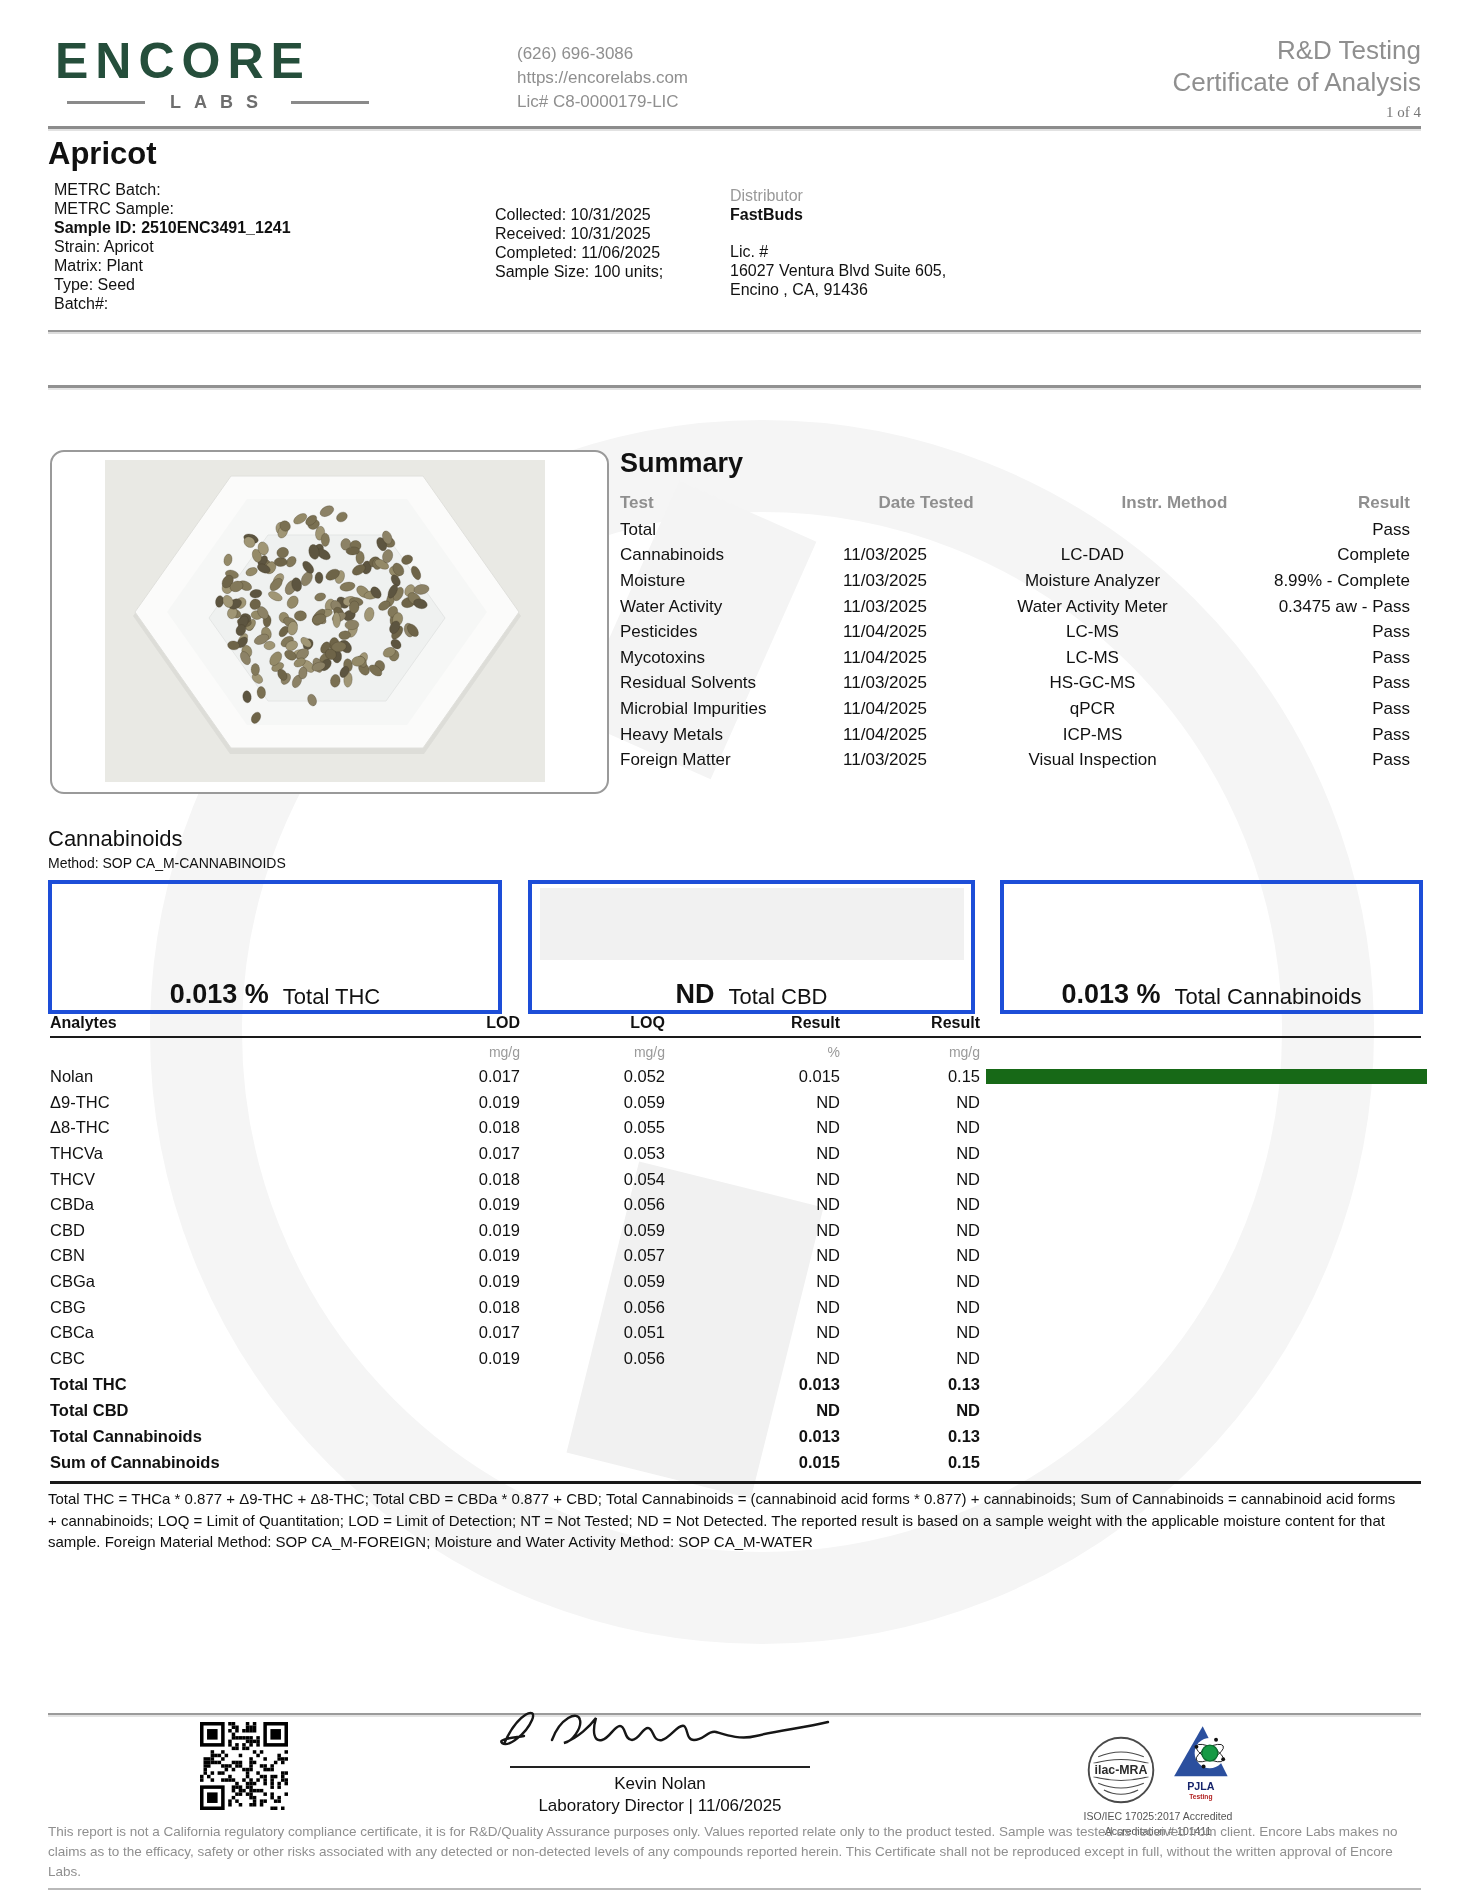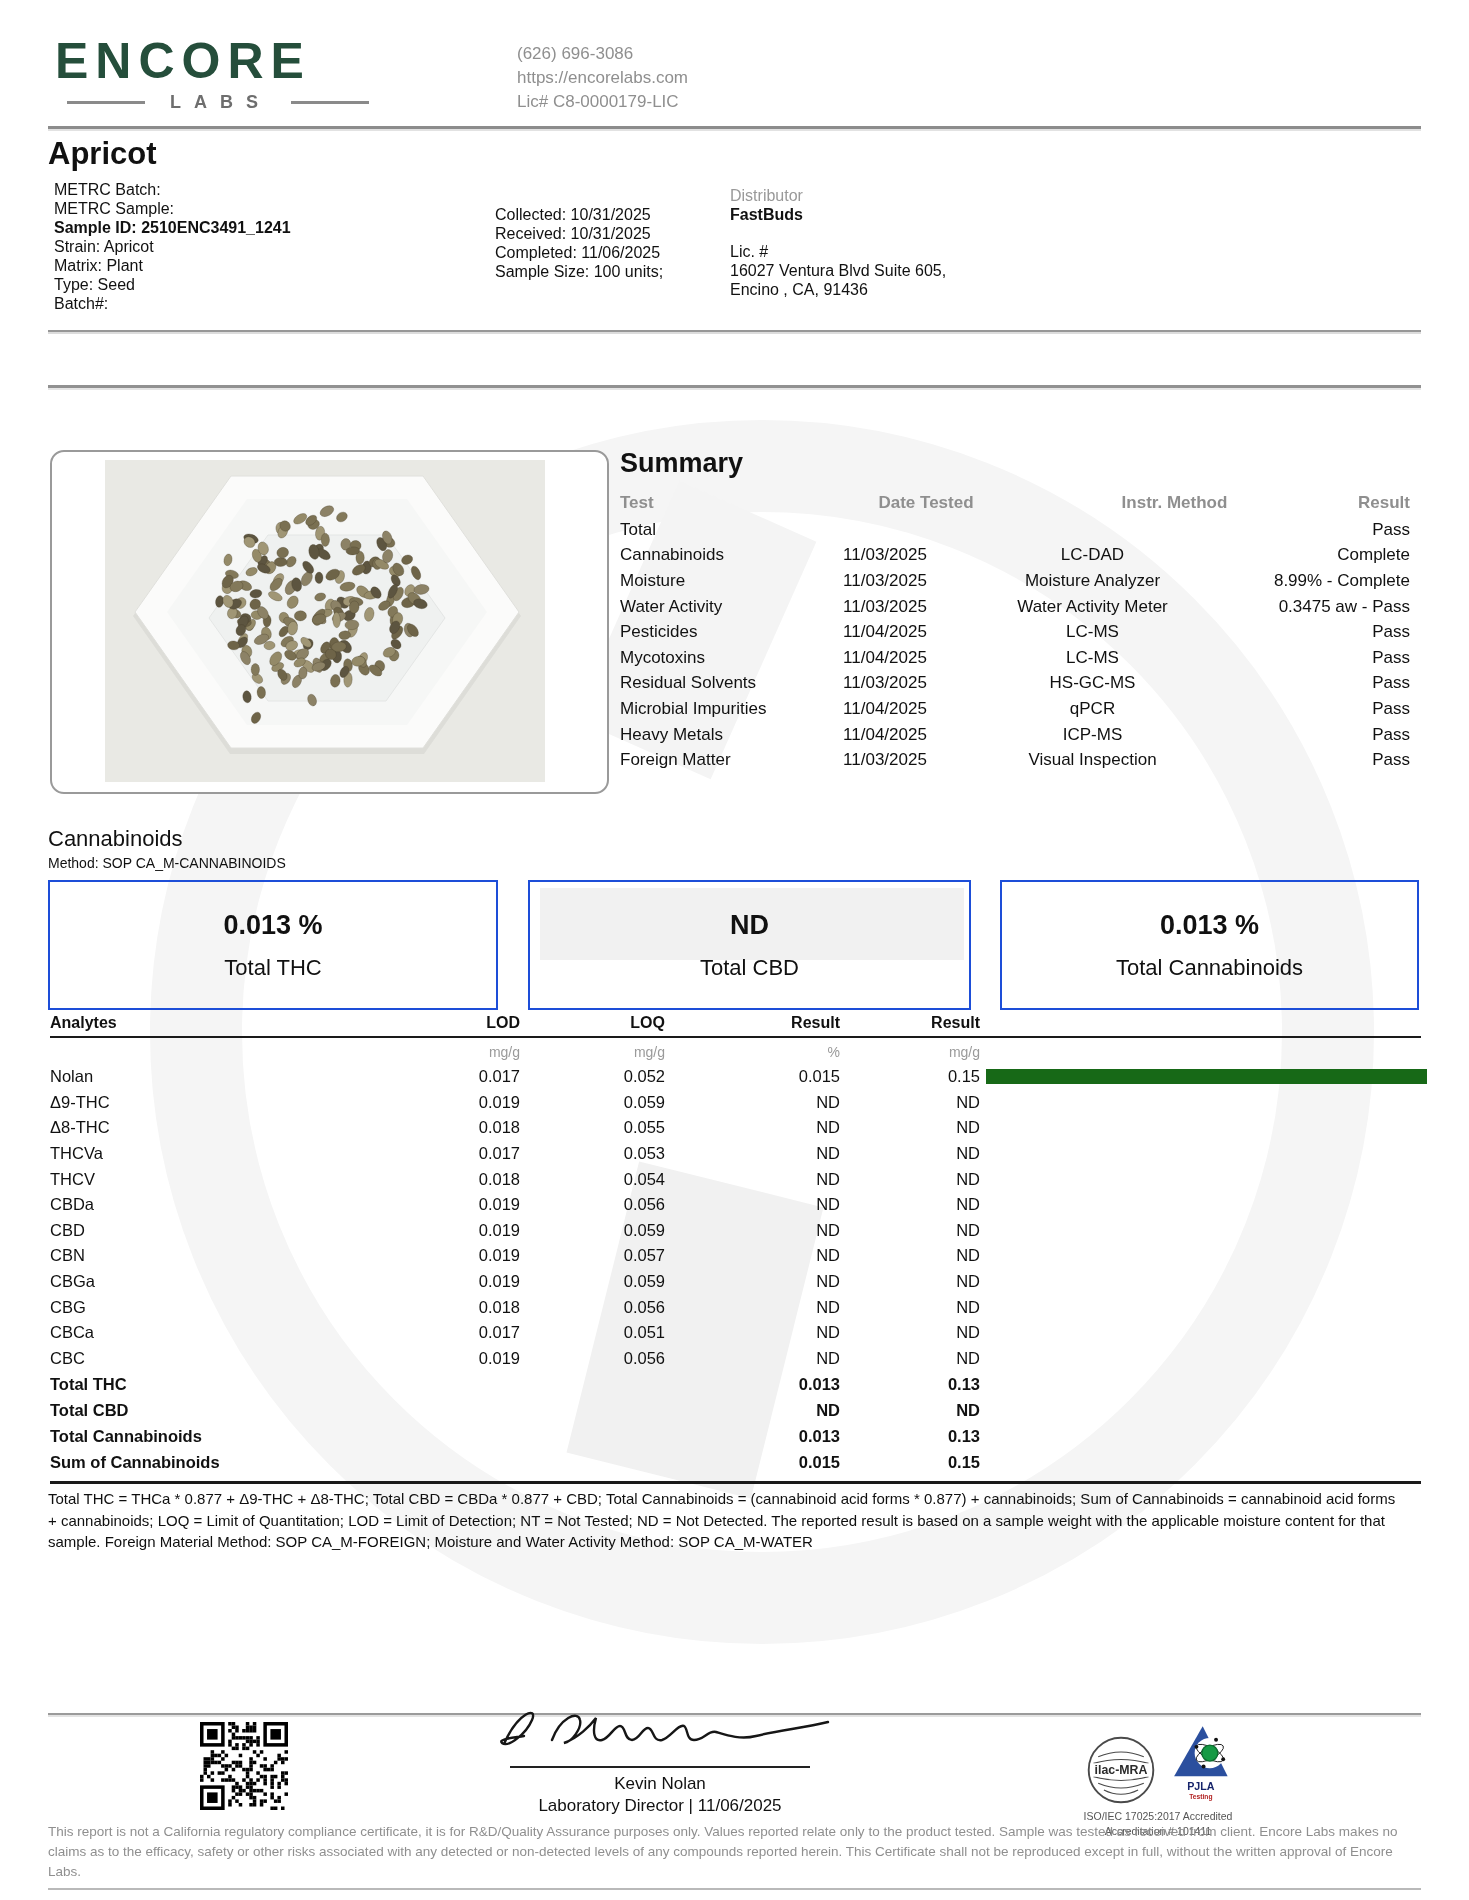--- a/index.html
+++ b/index.html
@@ -37,22 +37,22 @@
   .summary{left:620px;top:448px;width:790px;}
   .sum-title{font-size:27px;font-weight:700;margin-bottom:10px;}
   .shead,.srow{display:grid;grid-template-columns:175px 180px 235px 1fr;align-items:center;}
   .shead{height:28px;font-size:17px;font-weight:700;color:#8f8f8f;gap:41px;}
   .srow{height:25.6px;font-size:17px;}
   .c-date,.c-meth{text-align:center;}
   .c-res{text-align:right;}
   
   .sec-title{font-size:22px;}
   .sec-method{font-size:14px;margin-top:3px;}
-  .hlbox{position:absolute;top:880px;height:126px;border:2px solid #1d4ed8;background:transparent;
-         display:flex;flex-direction:column;align-items:center;justify-content:center;gap:14px;z-index:1;}
+  .hlbox{position:absolute;top:880px;height:126px;border:4px solid #1d4ed8;background:transparent;
+         display:flex;flex-direction:row;align-items:flex-end;justify-content:center;gap:14px;z-index:1;}
   .hl-val{font-size:27px;font-weight:700;}
   .hl-lab{font-size:22px;}
   .antable{left:50px;top:1012px;width:1371px;}
   .ahead,.aunits,.arow,.trow{display:grid;grid-template-columns:240px 230px 145px 175px 140px 1fr;align-items:center;}
   .ahead{height:22px;font-size:16px;font-weight:700;}
   .ahead span,.aunits span{text-align:right;}
   .ahead .nm,.aunits .nm{text-align:left;}
   .aline{height:2px;background:#1a1a1a;margin-top:2px;}
   .aunits{height:24px;font-size:14px;color:#9a9a9a;margin-top:2px;}
   .arow{height:25.6px;font-size:16.5px;}
@@ -88,20 +88,25 @@
     <div class="logo-sub">
       <span class="bar"></span>
       <span class="txt">LABS</span>
       <span class="bar"></span>
     </div>
   </div>
   <div class="layer hgray" style="left:517px;top:42px;">
     <div>(626) 696-3086</div>
     <div>https://encorelabs.com</div>
     <div>Lic# C8-0000179-LIC</div>
+  </div>
+  <div class="layer doc-meta" style="right:48px;top:34px;">
+    <div class="big">R&amp;D Testing</div>
+    <div class="big">Certificate of Analysis</div>
+    <div class="pg">1 of 4</div>
   </div>
   <div class="rule rule-a" style="top:126px;"></div>
 
   <div class="layer" style="left:48px;top:136px;">
     <div class="title">Apricot</div>
     <div style="margin-top:8px;margin-left:6px;">
       <div class="irow">METRC Batch:</div>
       <div class="irow">METRC Sample:</div>
       <div class="irow b">Sample ID: 2510ENC3491_1241</div>
       <div class="irow">Strain: Apricot</div>

